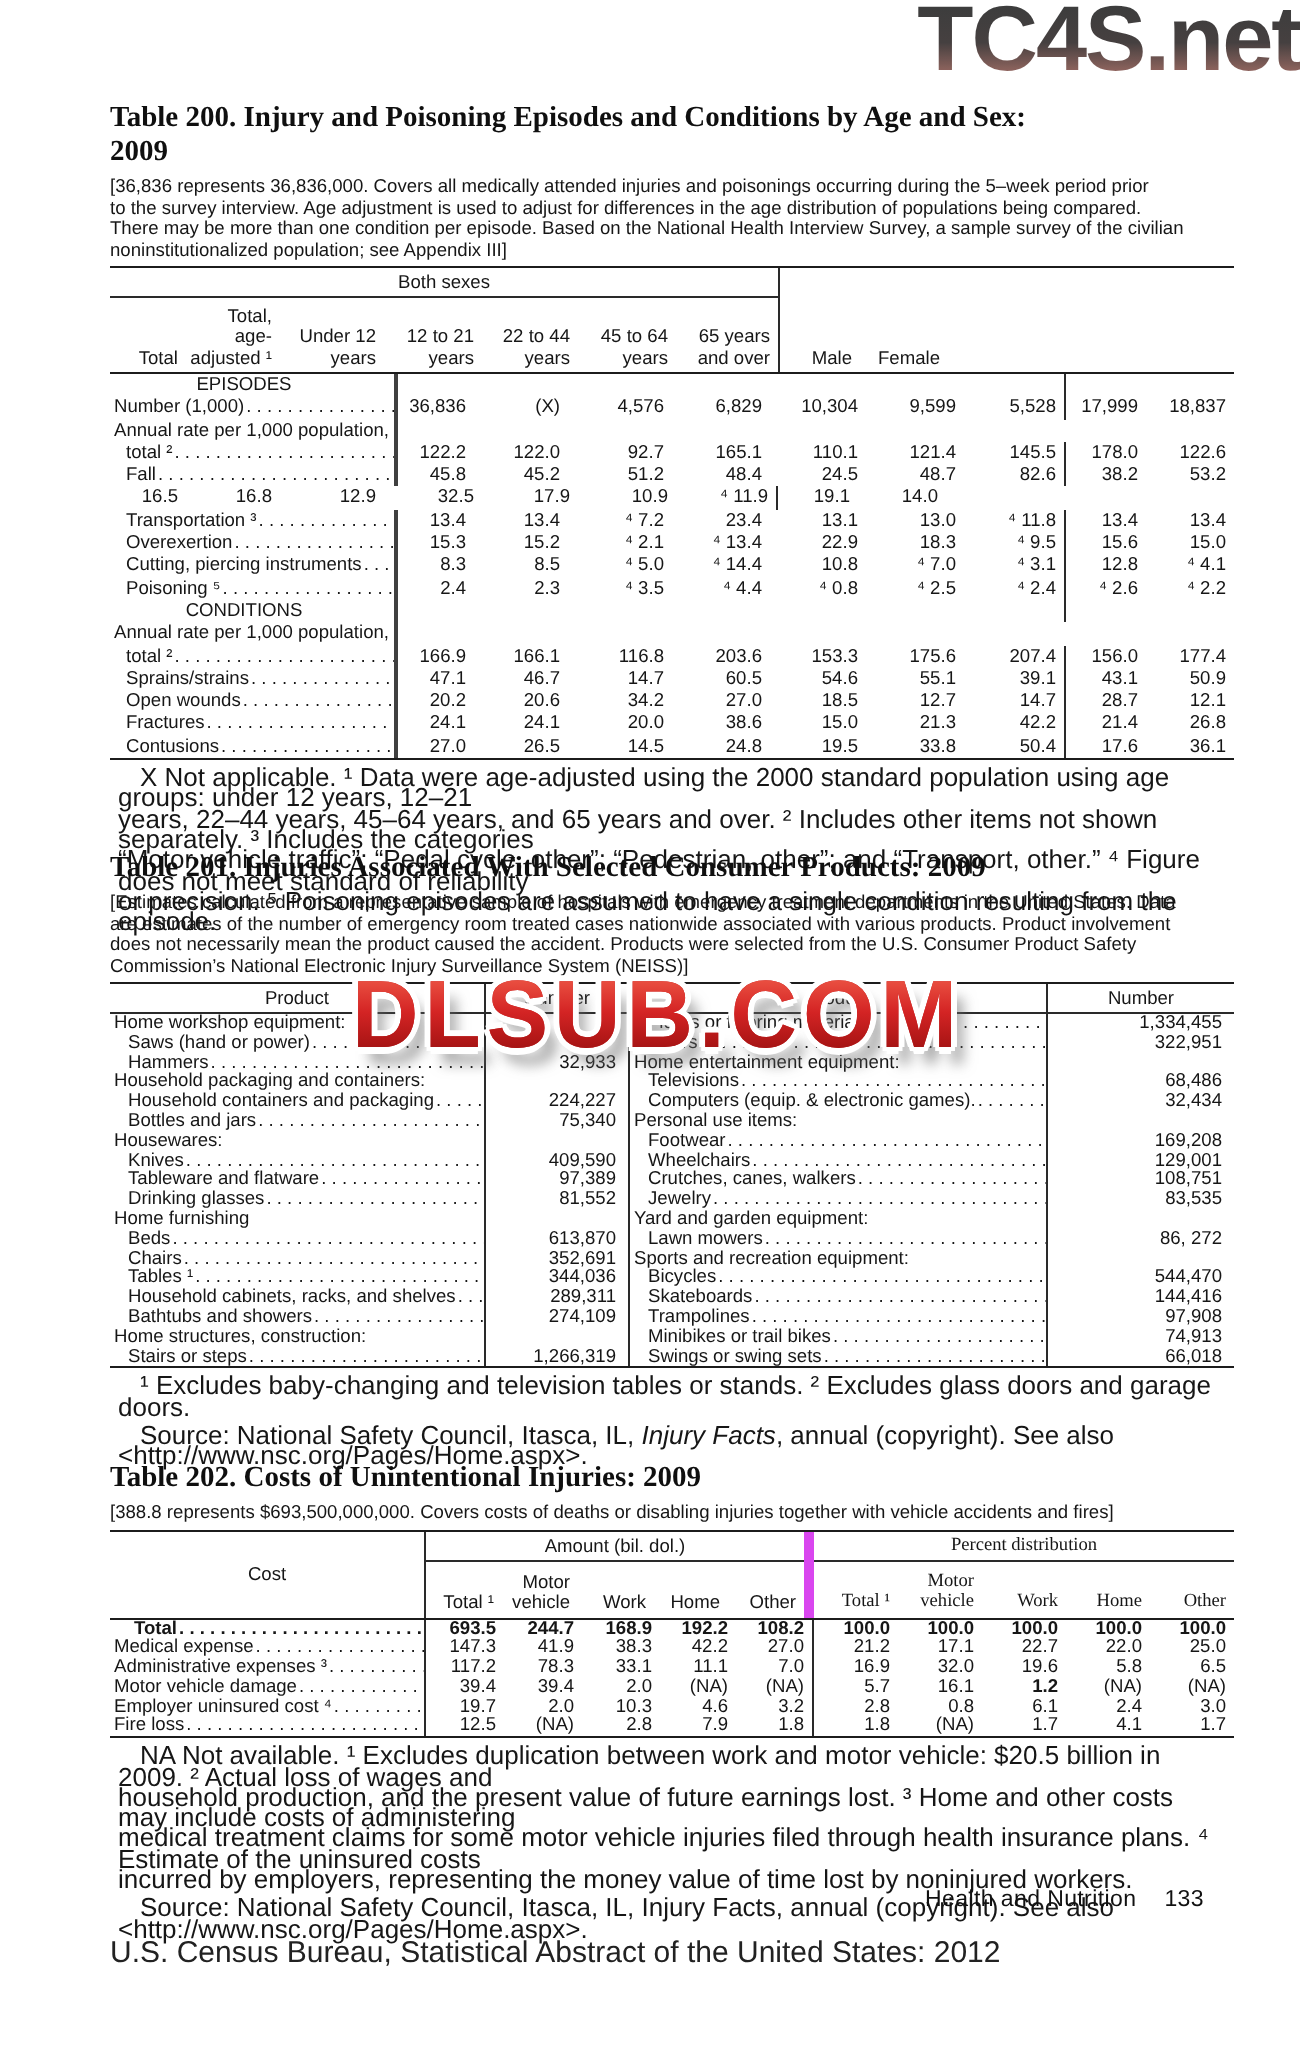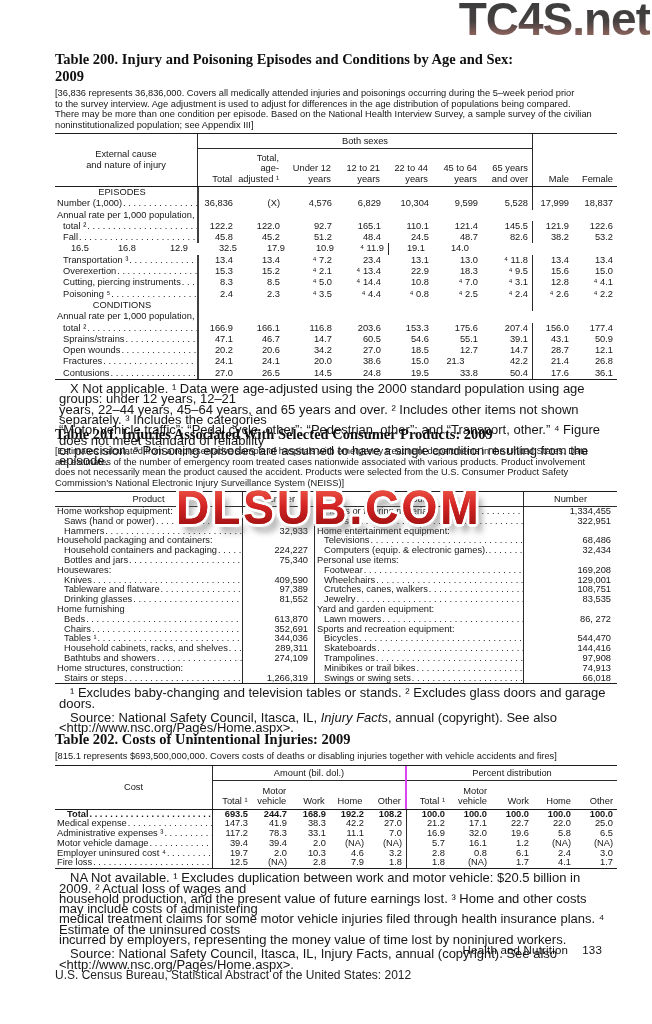--- a/index.html
+++ b/index.html
@@ -42,30 +42,30 @@
   .t201{display:grid;grid-template-columns:188px 72px 209px 93px;font-size:9.3px;line-height:9.8px;}
   .hc1{text-align:center;border-bottom:1px solid #2a2a2a;height:15px;line-height:15px;box-sizing:border-box;}
   .pcell{box-sizing:border-box;overflow:hidden;padding-left:2px;}
   .pcell .lt.item{padding-left:7px;}
   .ncell{text-align:right;padding-right:6px;box-sizing:border-box;}
   
   .t202-head{display:flex;border-bottom:1.5px solid #1c1c1c;font-size:9.3px;}
   .s202h{width:158px;display:flex;align-items:center;justify-content:center;box-sizing:border-box;
          border-right:1px solid #2a2a2a;}
   .grp{box-sizing:border-box;}
-  .g1{width:194px;border-right:2px solid #d946ef;}
-  .g2{width:210px;}
+  .g1{width:194px;border-right:5px solid #d946ef;}
+  .g2{width:210px;font-family:Liberation Serif, serif;}
   .glbl{text-align:center;border-bottom:1px solid #2a2a2a;height:14px;line-height:14px;}
   .gcols{display:flex;align-items:flex-end;height:28px;}
   .r202{display:flex;align-items:flex-end;font-size:9.3px;line-height:9.8px;}
   .stub2{width:158px;box-sizing:border-box;border-right:1px solid #2a2a2a;padding-left:2px;}
   
   .pfoot{font-size:11.5px;letter-spacing:.2px;color:#111;}
   .pno{margin-left:14px;}
-  .cfoot{font-size:12px;color:#222;}
+  .cfoot{font-size:15px;color:#222;}
   
   .wmT{font-weight:bold;font-size:46px;letter-spacing:-1px;line-height:46px;
        background:linear-gradient(180deg,#2f2f2f 18%,#383232 55%,#956058 92%);
        -webkit-background-clip:text;background-clip:text;color:transparent;opacity:.93;z-index:6;}
   .wmstack{position:relative;display:inline-block;}
   .wmstack span{display:block;white-space:nowrap;}
   .wmstack .over{position:absolute;left:0;top:0;}
   .wmD{font-weight:bold;font-size:46px;letter-spacing:3px;line-height:48px;z-index:5;transform:scaleY(1.04);}
   .wmD .back{color:#c21d1d;text-shadow:-3px 0 0 #fff,3px 0 0 #fff,0 -3px 0 #fff,0 3px 0 #fff,
       -2px -2px 0 #fff,2px -2px 0 #fff,-2px 2px 0 #fff,2px 2px 0 #fff,6px 8px 6px rgba(110,110,110,.6);}
@@ -83,22 +83,20 @@
   
   <section class="abs" style="left:55px;top:51px;width:562px;">
     <h2 class="ttl">Table 200. Injury and Poisoning Episodes and Conditions by Age and Sex:
 2009</h2>
     <p class="note">[36,836 represents 36,836,000. Covers all medically attended injuries and poisonings occurring during the 5–week period prior
 to the survey interview. Age adjustment is used to adjust for differences in the age distribution of populations being compared.
 There may be more than one condition per episode. Based on the National Health Interview Survey, a sample survey of the civilian
 noninstitutionalized population; see Appendix III]</p>
     <div class="tbl">
       <div class="t200-head">
-        <div class="stubhead pre brd">External cause
-and nature of injury</div>
         <div class="midgroup brd">
           <div class="bothsexes">Both sexes</div>
           <div class="midcols" id="t200mid">
               <div class="hc pre" style="width: 38px;">Total</div>
               <div class="hc pre" style="width: 47px;">Total,
 age-
 adjusted ¹</div>
               <div class="hc pre" style="width: 52px;">Under 12
 years</div>
               <div class="hc pre" style="width: 49px;">12 to 21
@@ -147,21 +145,21 @@
                 <span class="lt ind1">total ²</span>
               </div>
             </div>
             <div class="cell" style="width: 38px;">122.2</div>
             <div class="cell" style="width: 47px;">122.0</div>
             <div class="cell" style="width: 52px;">92.7</div>
             <div class="cell" style="width: 49px;">165.1</div>
             <div class="cell" style="width: 48px;">110.1</div>
             <div class="cell" style="width: 49px;">121.4</div>
             <div class="cell brd" style="width: 51px;">145.5</div>
-            <div class="cell" style="width: 40px;">121.9</div>
+            <div class="cell" style="width: 40px;">178.0</div>
             <div class="cell" style="width: 44px;">122.6</div>
           </div>
           <div class="r200">
             <div class="stub0">
               <div class="lead">
                 <span class="lt ind1">Fall</span>
               </div>
             </div>
             <div class="cell" style="width: 38px;">45.8</div>
             <div class="cell" style="width: 47px;">45.2</div>
@@ -308,21 +306,21 @@
             <div class="stub0">
               <div class="lead">
                 <span class="lt ind1">Fractures</span>
               </div>
             </div>
             <div class="cell" style="width: 38px;">24.1</div>
             <div class="cell" style="width: 47px;">24.1</div>
             <div class="cell" style="width: 52px;">20.0</div>
             <div class="cell" style="width: 49px;">38.6</div>
             <div class="cell" style="width: 48px;">15.0</div>
-            <div class="cell" style="width: 49px; text-align: center;">21.3</div>
+            <div class="cell" style="width: 49px;">21.3</div>
             <div class="cell brd" style="width: 51px;">42.2</div>
             <div class="cell" style="width: 40px;">21.4</div>
             <div class="cell" style="width: 44px;">26.8</div>
           </div>
           <div class="r200">
             <div class="stub0">
               <div class="lead">
                 <span class="lt ind1">Contusions</span>
               </div>
             </div>
@@ -493,21 +491,21 @@
 
   
   <div class="abs wmD wmstack" style="left:176px;top:483px;">
     <span class="back">DLSUB.COM</span>
     <span class="over">DLSUB.COM</span>
   </div>
 
   
   <section class="abs" style="left:55px;top:731px;width:562px;">
     <h2 class="ttl">Table 202. Costs of Unintentional Injuries: 2009</h2>
-    <p class="note">[815.1 represents $693,500,000,000. Covers costs of deaths or disabling injuries together with vehicle accidents and fires]</p>
+    <p class="note">[388.8 represents $693,500,000,000. Covers costs of deaths or disabling injuries together with vehicle accidents and fires]</p>
     <div class="tbl">
       <div class="t202-head">
         <div class="s202h">Cost</div>
         <div class="grp g1">
           <div class="glbl">Amount (bil. dol.)</div>
           <div class="gcols" id="t202g1">
               <div class="hc pre" style="width: 39px;">Total ¹</div>
               <div class="hc pre" style="width: 39px;">Motor
 vehicle</div>
               <div class="hc pre" style="width: 39px;">Work</div>
@@ -585,21 +583,21 @@
                 <span class="lt ind0">Motor vehicle damage</span>
               </div>
             </div>
             <div class="cell" style="width: 39px;">39.4</div>
             <div class="cell" style="width: 39px;">39.4</div>
             <div class="cell" style="width: 39px;">2.0</div>
             <div class="cell" style="width: 38px;">(NA)</div>
             <div class="cell brd" style="width: 39px;">(NA)</div>
             <div class="cell" style="width: 42px;">5.7</div>
             <div class="cell" style="width: 42px;">16.1</div>
-            <div class="cell" style="width: 42px;">1.2</div>
+            <div class="cell" style="width: 42px; font-weight: bold;">1.2</div>
             <div class="cell" style="width: 42px;">(NA)</div>
             <div class="cell" style="width: 42px;">(NA)</div>
           </div>
           <div class="r202">
             <div class="stub2">
               <div class="lead">
                 <span class="lt ind0">Employer uninsured cost ⁴</span>
               </div>
             </div>
             <div class="cell" style="width: 39px;">19.7</div>

